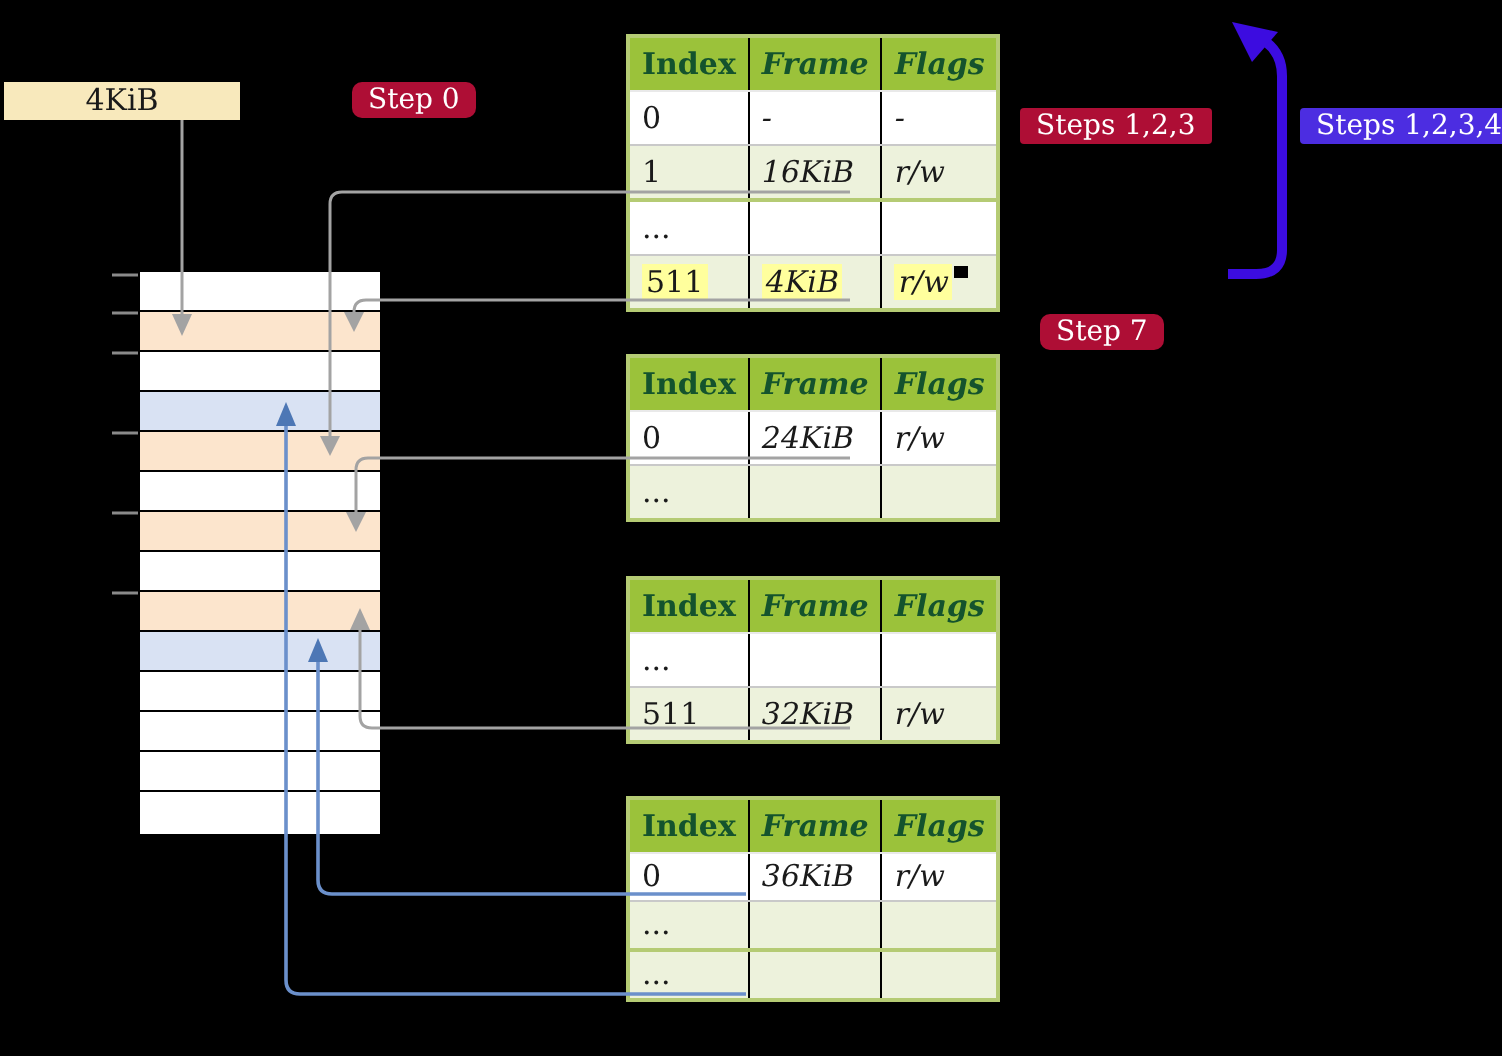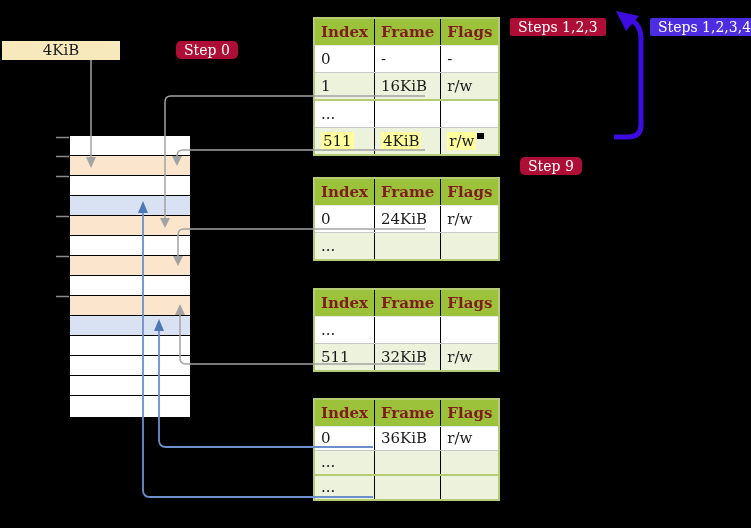--- a/index.html
+++ b/index.html
@@ -18,36 +18,36 @@
   
   .framebox{position:absolute;left:2px;top:41px;width:118px;height:19px;line-height:19px;
             background:var(--frame-box,#f8e9bc);color:#1a1a1a;text-align:center;
             font-size:15px;z-index:2;}
 
   
   .badge{position:absolute;height:18px;line-height:18px;padding:0 8px;color:#fff;
          font-size:14px;z-index:2;white-space:nowrap;}
   .badge.red{background:var(--badge-red,#ae0e35);}
   .badge.blue{background:var(--badge-blue,#4c2de1);}
-  .r5{border-radius:5px;} .r2{border-radius:2px;}
+  .r5{border-radius:5px;} .r2{border-radius:2px;margin-top:36px;}
   #badge-step0{left:176px;top:41px;}
   #badge-steps123{left:510px;top:18px;}
   #badge-steps1234{left:650px;top:18px;}
   #badge-step4{left:520px;top:157px;}
 
   
   table.ptable{position:absolute;left:313px;border-collapse:collapse;background:#fff;
                border:2px solid var(--table-border,#b5cb74);
                font-size:15px;color:#1a1a1a;z-index:2;table-layout:fixed;}
-  .ptable th{background:var(--table-header,#9bc23a);color:#7f1d1d;font-weight:bold;
+  .ptable th{background:var(--table-header,#9bc23a);color:#14532d;font-weight:bold;
              text-align:left;padding:3px 6px 4px 6px;height:19px;
              border-bottom:1px solid #e9e9e9;}
   .ptable td{padding:2px 6px 3px 6px;height:21px;vertical-align:middle;}
   .ptable.compact td{height:18px;}
-  .ptable th+th,.ptable td+td{border-left:1px solid #000;}
+  .ptable th+th,.ptable td+td{border-left:1px solid #000;font-style:italic;}
   .ptable tr.shaded td{background:var(--table-row-shaded,#edf2dc);
                        border-bottom:2px solid var(--table-border,#b5cb74);}
   .ptable tr.plain td{background:#fff;border-bottom:1px solid #c9c9c9;}
   .ptable tr:last-child td{border-bottom:none;}
   #table-l1{top:17px;} #table-l2{top:177px;} #table-l3{top:288px;} #table-l4{top:398px;}
   .hl{background:var(--highlight,#ffff9d);padding:0 2px;}
 
   
   #overlay{position:absolute;left:0;top:0;z-index:3;pointer-events:none;}
   .c-gray{stroke:var(--arrow-gray,#a3a3a3);stroke-width:1.5;fill:none;}
@@ -78,21 +78,21 @@
       <div class="mem-row mem-white"></div>
       <div class="mem-row mem-white"></div>
       <div class="mem-row mem-white"></div>
     </div>
 
   <div class="framebox">4KiB</div>
 
   <div class="badge red r5" id="badge-step0">Step 0</div>
   <div class="badge red r2" id="badge-steps123">Steps 1,2,3</div>
   <div class="badge blue r2" id="badge-steps1234">Steps 1,2,3,4</div>
-  <div class="badge red r5" id="badge-step4">Step 9</div>
+  <div class="badge red r5" id="badge-step4">Step 7</div>
 
   <table class="ptable" id="table-l1">
     <colgroup>
         <col style="width:55px">
         <col style="width:62px">
         <col style="width:51px">
       </colgroup>
     <tbody>
         <tr>
       <th>Index</th>

